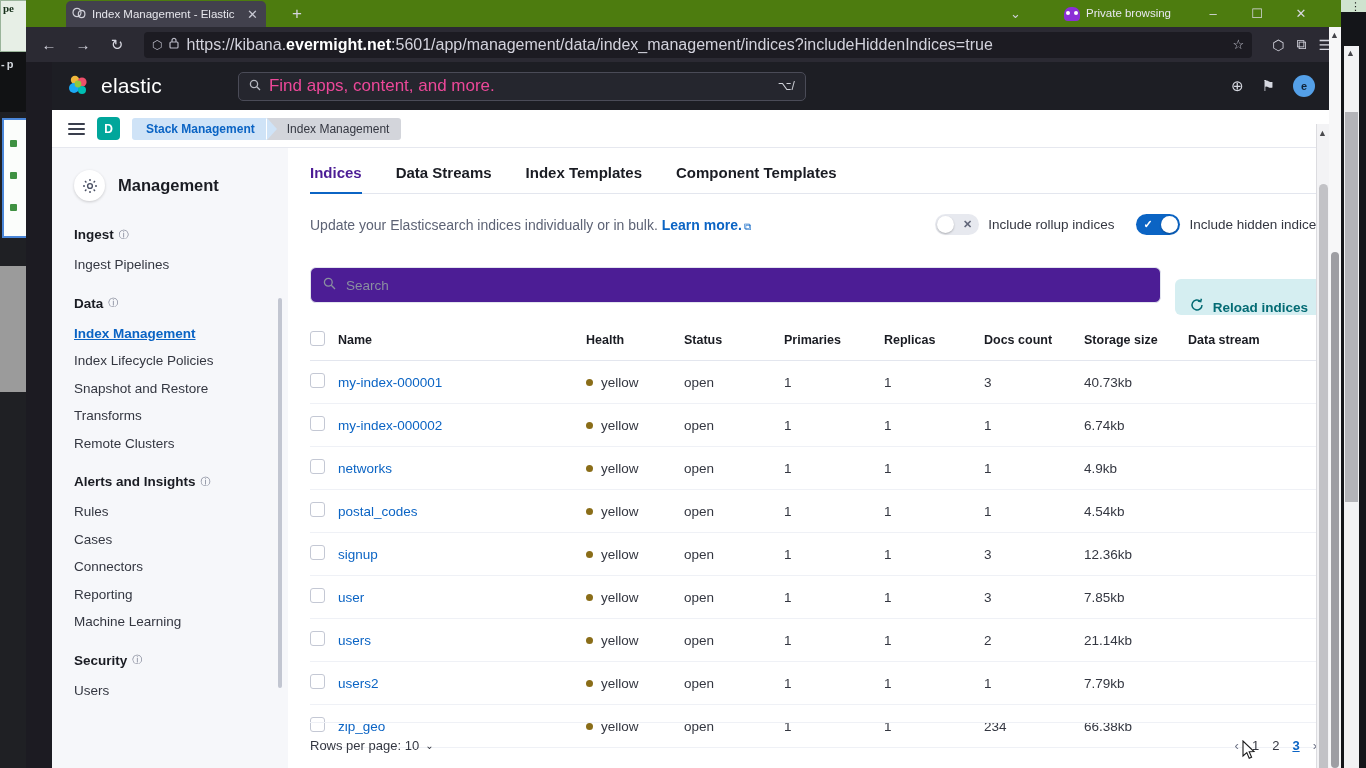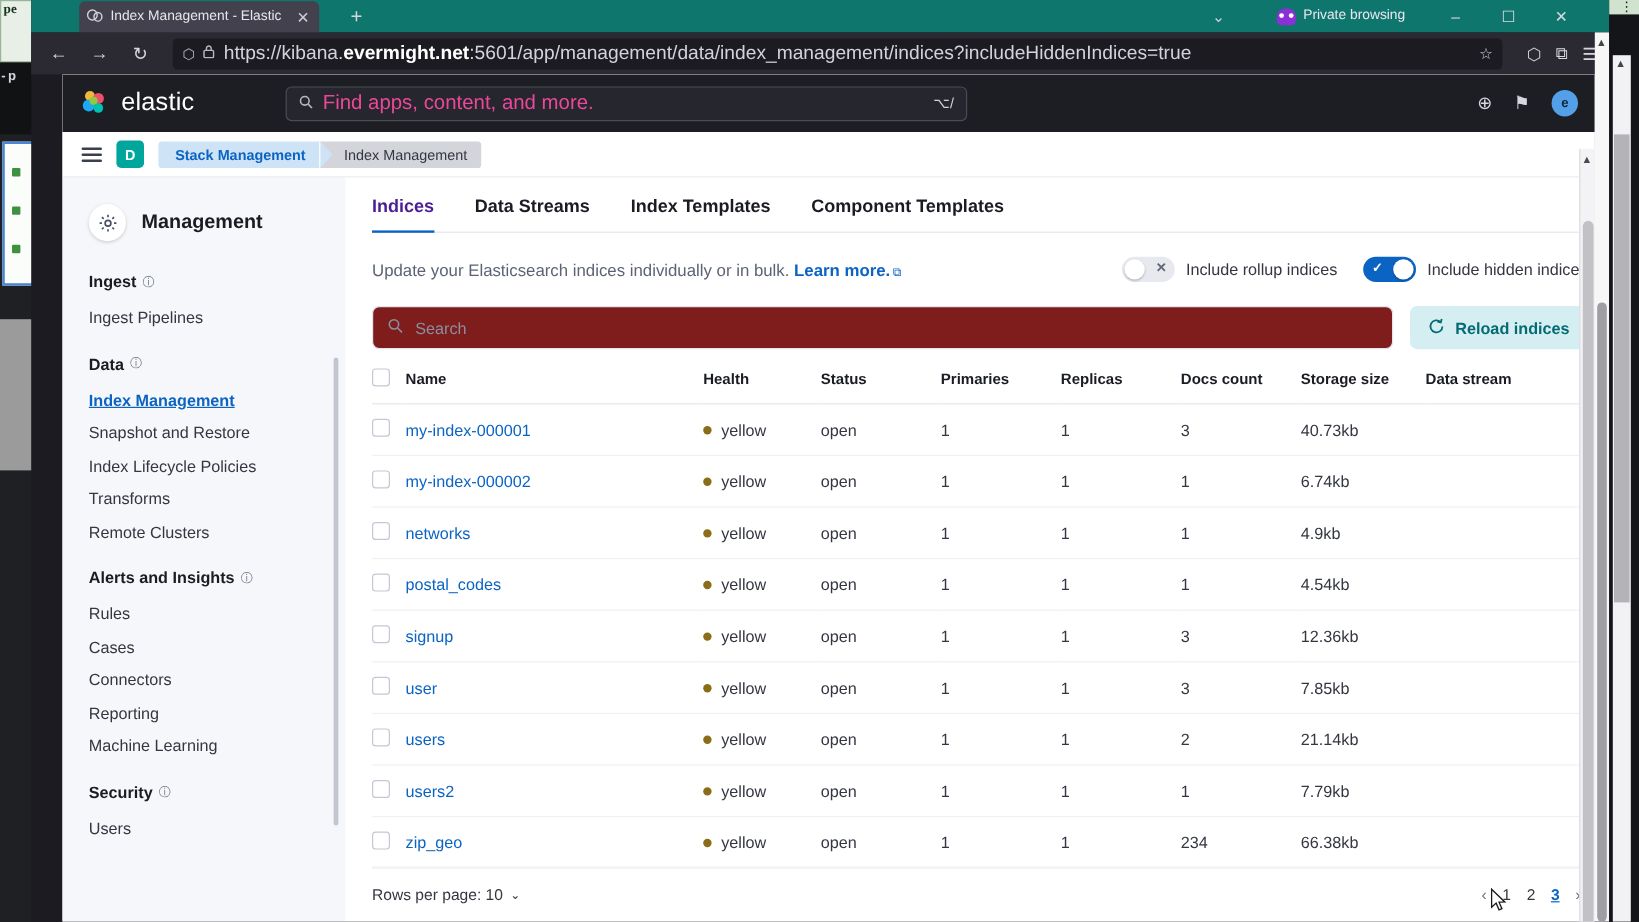--- a/index.html
+++ b/index.html
@@ -48,21 +48,21 @@
     position: absolute; left: 44px; top: 0px; width: 14px; height: 768px;
     color: #c9ccd1; font-family: "Liberation Mono", monospace; font-size: 11px;
     line-height: 27.5px; text-align: center; overflow: hidden;
   }
 
   
   #ffwin {
     position: absolute; left: 26px; top: 0; width: 1315px; height: 768px;
     background: #1c1b22;
   }
-  .ff-tabstrip { position: relative; height: 27px; background: #0f766e; }
+  .ff-tabstrip { position: relative; height: 27px; background: #4d7c0f; }
   .ff-tab {
     position: absolute; left: 40px; top: 1px; width: 200px; height: 26px;
     background: #42414d; border-radius: 5px 5px 0 0;
     display: flex; align-items: center; padding: 0 6px; gap: 6px;
   }
   .ff-tab .fav { width: 14px; height: 14px; flex: 0 0 14px; }
   .ff-tab .ttl {
     font-size: 11.5px; color: #e6e6ec; white-space: nowrap; overflow: hidden;
     text-overflow: ellipsis; flex: 1;
   }
@@ -220,29 +220,29 @@
   .sw.on .knob { right: 2px; }
   .sw .mk {
     position: absolute; top: 0; height: 21px; line-height: 21px; font-size: 11px; font-weight: 700;
   }
   .sw.off .mk { right: 7px; color: #62677a; }
   .sw.on .mk { left: 7px; color: #fff; }
   .tg-label { font-size: 13.5px; color: #343741; white-space: nowrap; }
 
   .search-row { display: flex; align-items: center; gap: 14px; padding: 14px 6px 0 0; }
   .sbox {
-    flex: 1; height: 36px; background: #7f1d1d; border: 1px solid #e2e5ee;
+    flex: 1; height: 36px; background: #4c1d95; border: 1px solid #e2e5ee;
     border-radius: 6px; display: flex; align-items: center; gap: 10px; padding: 0 12px;
   }
   .sbox .mag { color: #8a8fa0; font-size: 13px; }
   .sbox .ph { color: #8a8fa0; font-size: 13.5px; }
   .reload-btn {
     height: 36px; background: #d5eef1; border-radius: 6px; padding: 0 15px;
-    display: flex; align-items: center; gap: 9px; color: #036b74;
-    font-size: 13.5px; font-weight: 600;
+    display: flex; align-items: flex-end; gap: 9px; color: #036b74;
+    font-size: 13.5px; font-weight: 600; margin-top: 24px;
   }
 
   table.idx { width: 100%; border-collapse: collapse; margin-top: 16px; padding-right: 6px; }
   table.idx th {
     text-align: left; font-size: 12.5px; font-weight: 700; color: #1a1c23;
     padding: 0 0 11px 0; border-bottom: 1px solid #e3e6ee;
   }
   table.idx td {
     font-size: 13.5px; color: #343741; padding: 12px 0; border-bottom: 1px solid #eff1f6;
     vertical-align: middle;
@@ -451,22 +451,22 @@
           <span>Ingest</span>
           <span class="q">ⓘ</span>
         </div>
         <div class="side-link">Ingest Pipelines</div>
 
         <div class="side-group">
           <span>Data</span>
           <span class="q">ⓘ</span>
         </div>
         <div class="side-link active">Index Management</div>
+        <div class="side-link">Index Lifecycle Policies</div>
         <div class="side-link">Snapshot and Restore</div>
-        <div class="side-link">Index Lifecycle Policies</div>
         <div class="side-link">Transforms</div>
         <div class="side-link">Remote Clusters</div>
 
         <div class="side-group">
           <span>Alerts and Insights</span>
           <span class="q">ⓘ</span>
         </div>
         <div class="side-link">Rules</div>
         <div class="side-link">Cases</div>
         <div class="side-link">Connectors</div>

